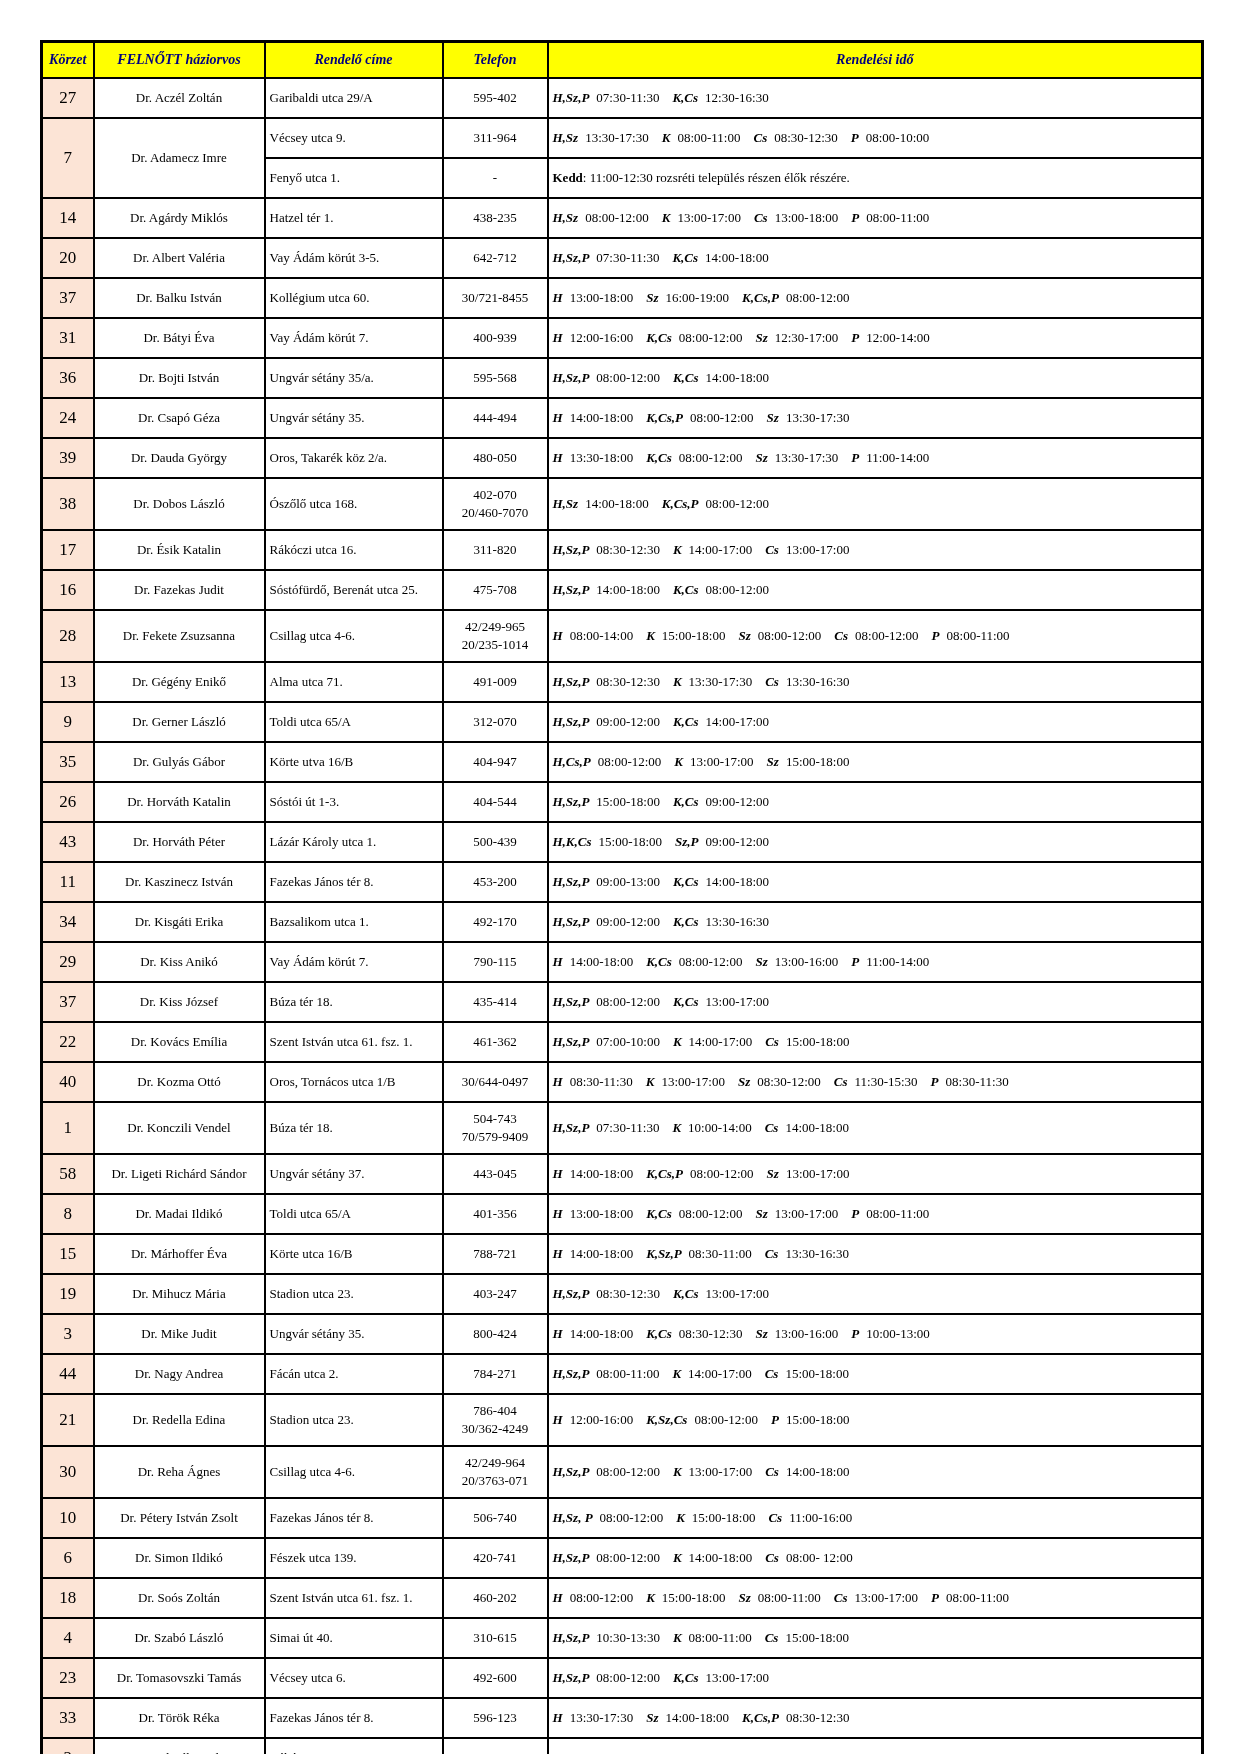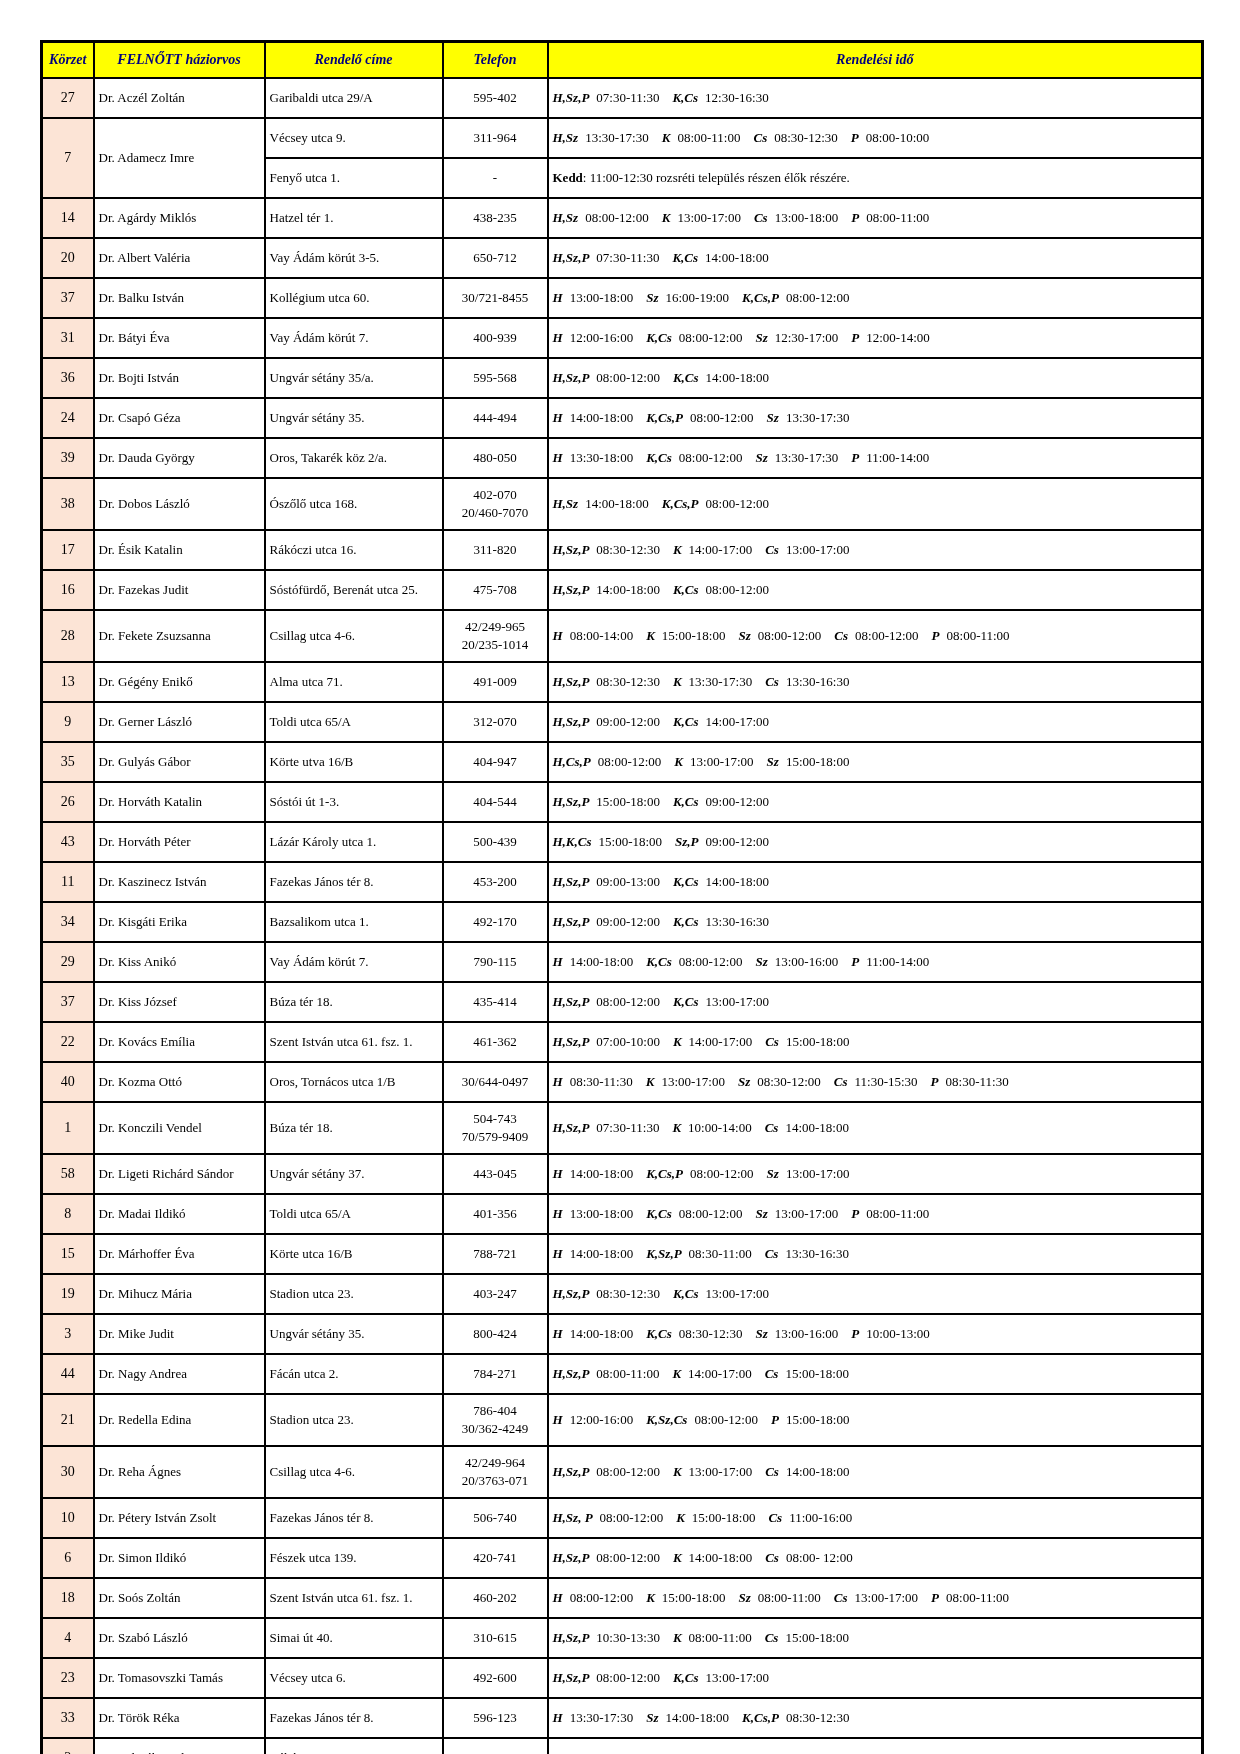--- a/index.html
+++ b/index.html
@@ -33,23 +33,23 @@
     height:30px;
     text-align:center;
     border-bottom-width:3px;
     padding:2px 3px;
     font-style:italic;
   }
   tbody td { border-top-width:3px; padding:2px 4px; vertical-align:middle; }
   td.district {
     background:var(--district-bg,#fce4d6);
     text-align:center;
-    font-size:14px;
+    font-size:17px;
   }
-  td.name   { text-align:left; }
+  td.name   { text-align:center; }
   td.addr   { text-align:left; }
   td.tel    { text-align:center; }
   td.sched  { text-align:left; }
   tr.h1 td  { height:34px; }
   tr.h2 td  { height:46px; }
   .seg { margin-right:13px; white-space:nowrap; }
   .days { font-weight:bold; font-style:italic; margin-right:7px; }
   .time { font-weight:normal; }
   .noteb { font-weight:bold; }
   .telline { line-height:1.35; }
@@ -108,21 +108,21 @@
           <td class="tel">
             <div class="telline">438-235</div>
           </td>
           <td class="sched"><span class="seg"><span class="days">H,Sz</span><span class="time">08:00-12:00</span></span><span class="seg"><span class="days">K</span><span class="time">13:00-17:00</span></span><span class="seg"><span class="days">Cs</span><span class="time">13:00-18:00</span></span><span class="seg"><span class="days">P</span><span class="time">08:00-11:00</span></span></td>
         </tr>
         <tr class="h1">
           <td class="district" rowspan="1">20</td>
           <td class="name" rowspan="1">Dr. Albert Valéria</td>
           <td class="addr">Vay Ádám körút 3-5.</td>
           <td class="tel">
-            <div class="telline">650-712</div>
+            <div class="telline">642-712</div>
           </td>
           <td class="sched"><span class="seg"><span class="days">H,Sz,P</span><span class="time">07:30-11:30</span></span><span class="seg"><span class="days">K,Cs</span><span class="time">14:00-18:00</span></span></td>
         </tr>
         <tr class="h1">
           <td class="district" rowspan="1">37</td>
           <td class="name" rowspan="1">Dr. Balku István</td>
           <td class="addr">Kollégium utca 60.</td>
           <td class="tel">
             <div class="telline">30/721-8455</div>
           </td>

